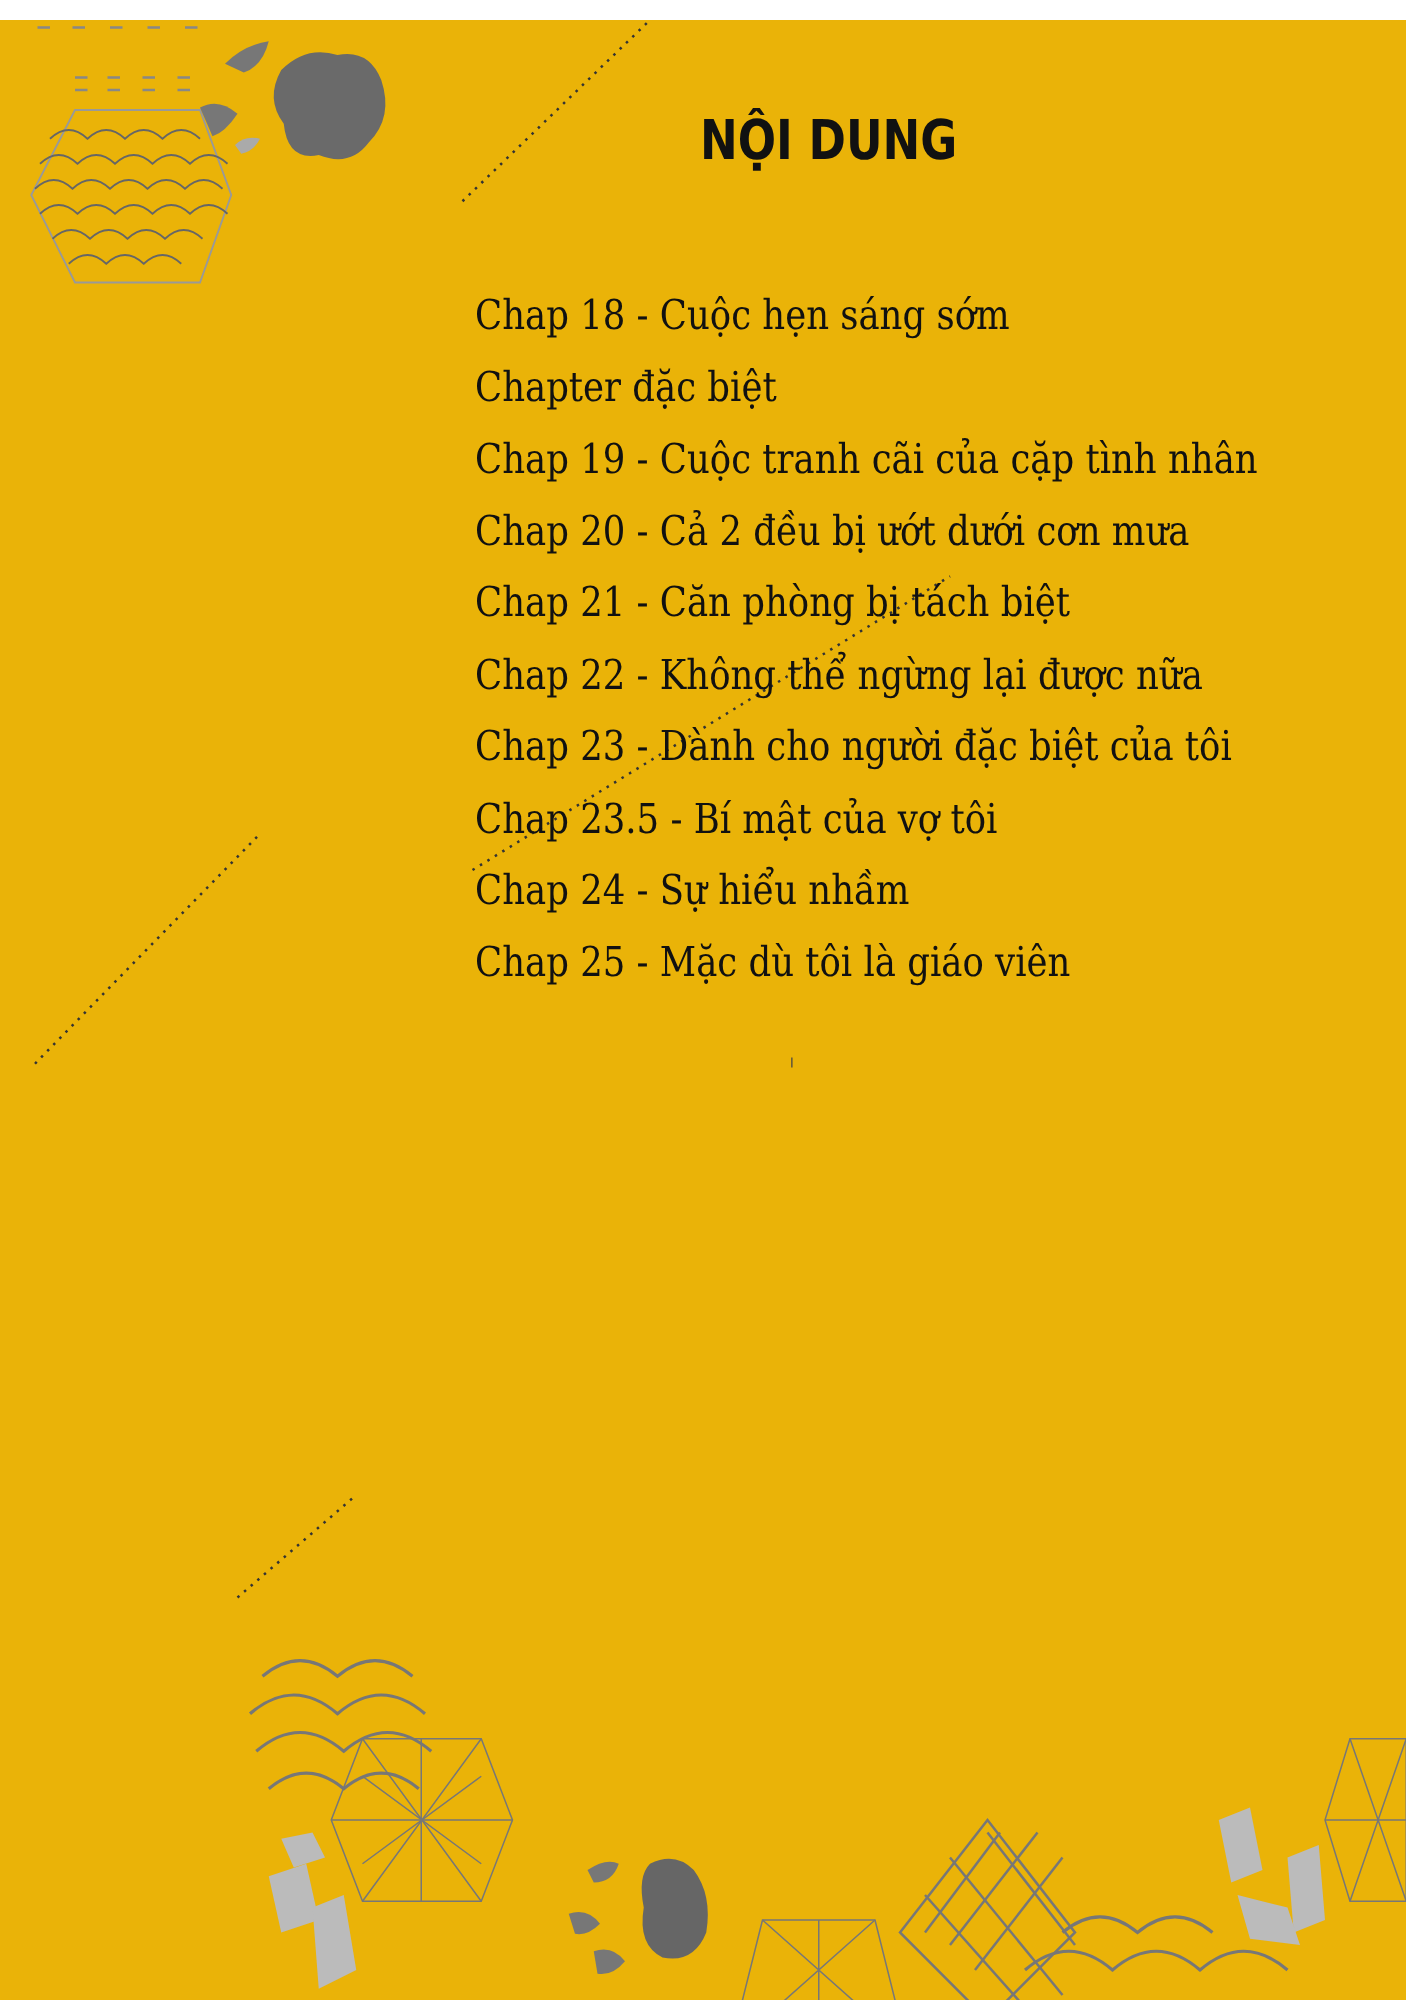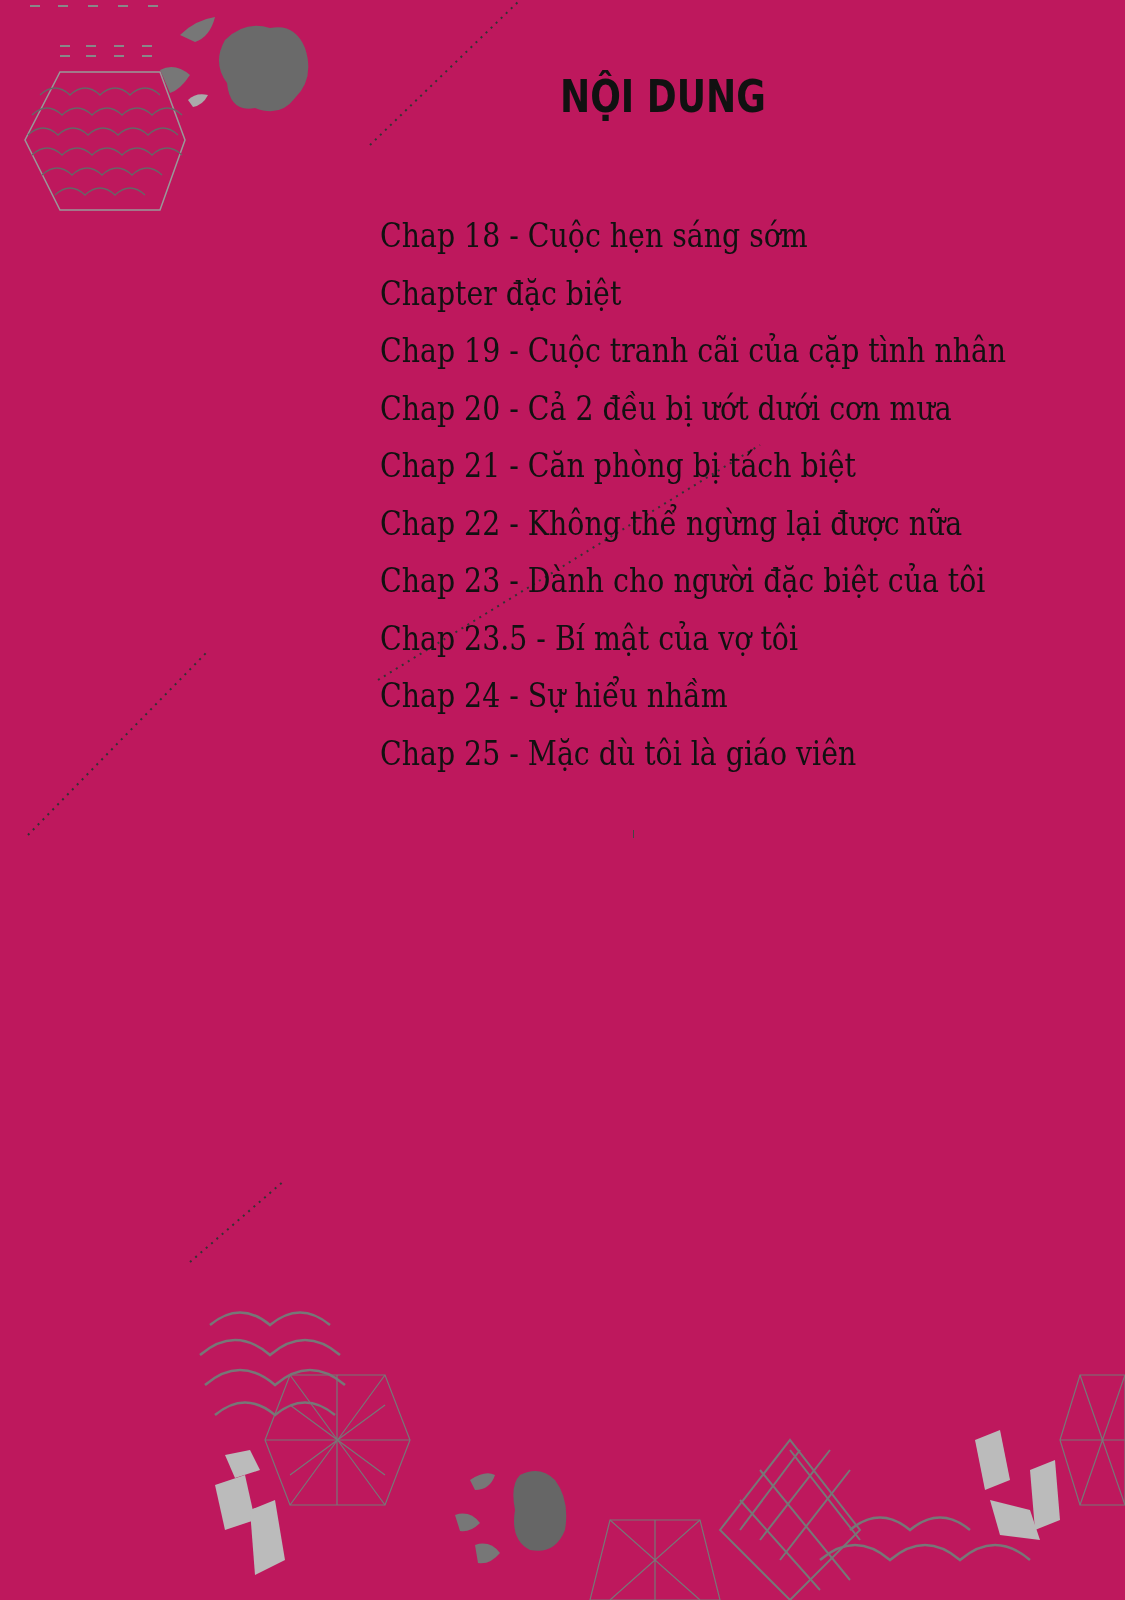--- a/index.html
+++ b/index.html
@@ -1,17 +1,17 @@
 <!DOCTYPE html>
 <html><head>
   <meta charset="utf-8">
   <style>
     html, body { margin: 0; padding: 0; background: #ffffff; }
     body { width: 1125px; height: 1600px; position: relative; overflow: hidden; }
-    .page { position: absolute; inset: 0; background: #be185d; }
+    .page { position: absolute; inset: 0; background: #eab308; margin-top: 16px; }
     .title {
       position: absolute; left: 560px; top: 42px; width: 200px;
       font-family: "DejaVu Sans", sans-serif; font-weight: bold;
       font-size: 44px; letter-spacing: 0px; color: #111;
       transform: scaleX(0.82); transform-origin: left top;
       white-space: nowrap;
     }
     .toc { position: absolute; left: 380px; top: 207px; margin: 0; padding: 0; list-style: none; }
     .toc li {
       font-family: "DejaVu Serif", serif; font-size: 33px; color: #111;

